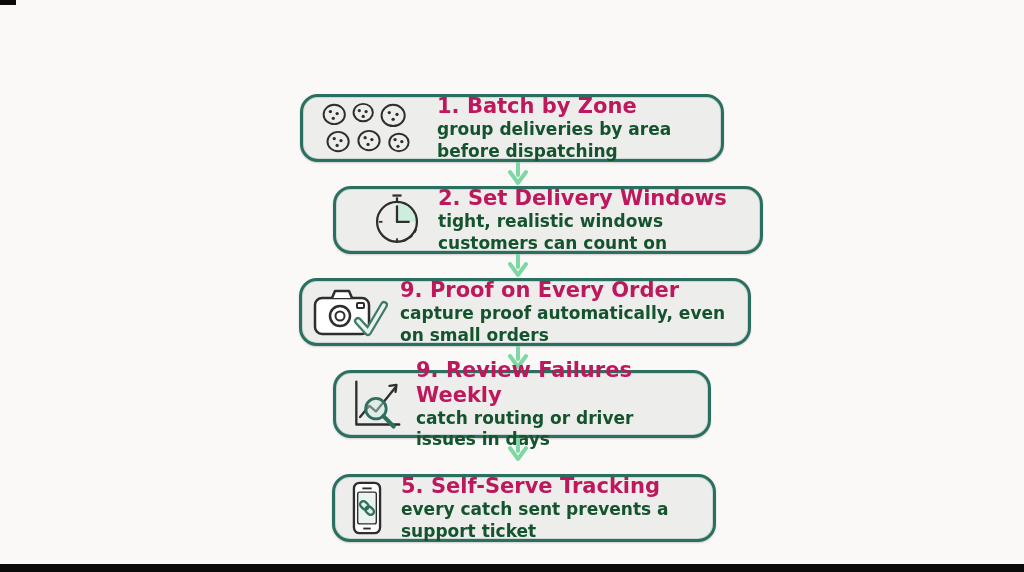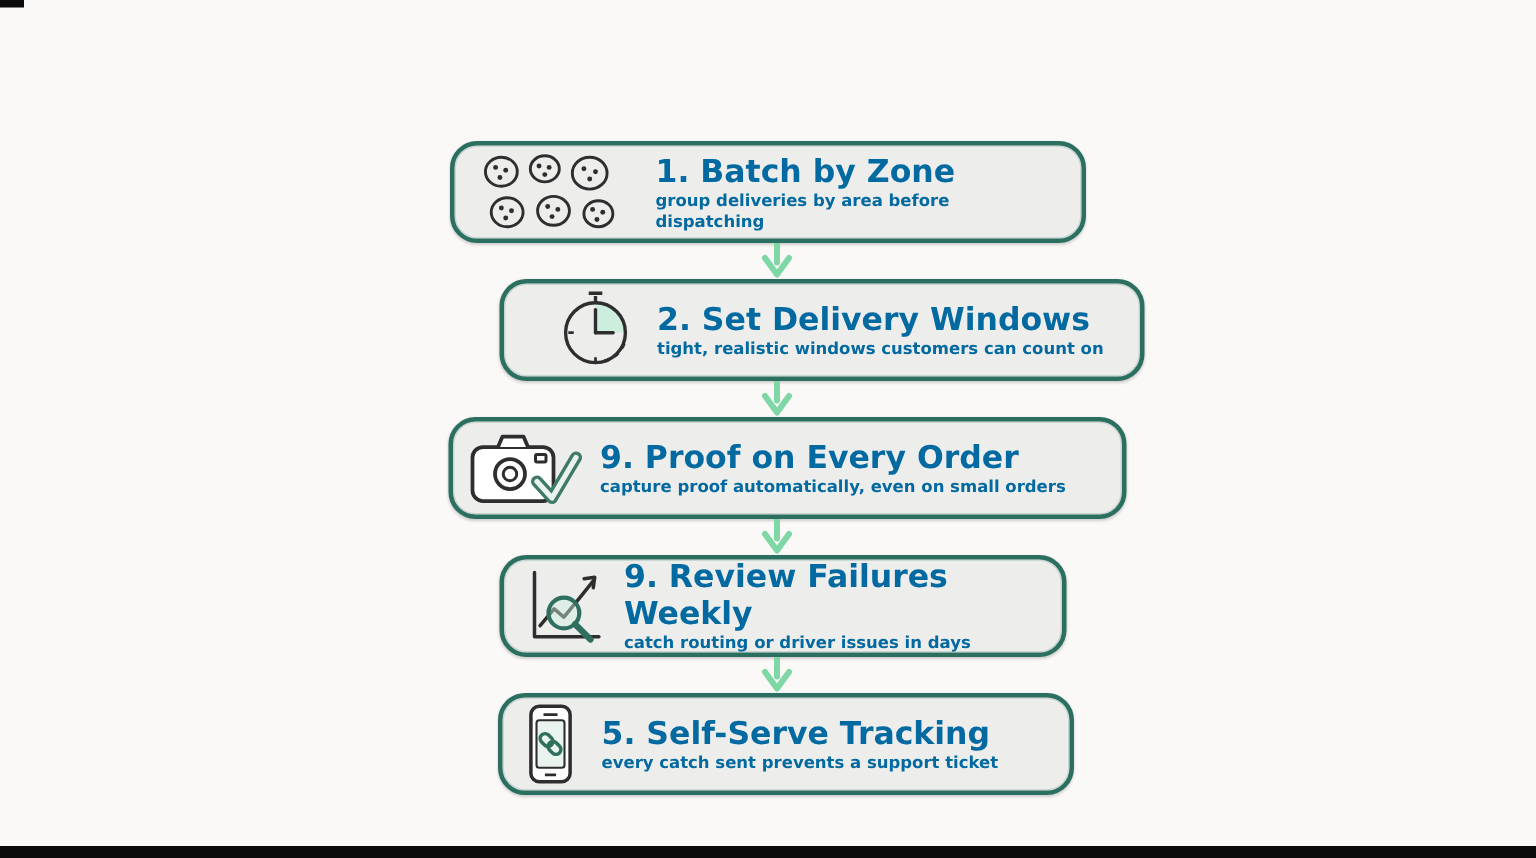--- a/index.html
+++ b/index.html
@@ -27,28 +27,28 @@
     border:3px solid #2a6f5f;
     border-radius:18px;
     height:68px;
     padding:4px 18px 4px 10px;
     box-shadow:0 1px 2px rgba(0,0,0,0.18), inset 0 0 0 1px rgba(42,111,95,0.18);
   }
   .s1 { width:424px; }
   .s2 { width:430px; transform:translateX(36px);padding-left:32px; }
   .s3 { width:452px; transform:translateX(13px); }
   .s4 { width:378px; transform:translateX(10px); }
-  .s5 { width:384px; transform:translateX(12px); }
+  .s5 { width:384px; transform:translateX(12px);margin-top:12px; }
   .icon {
     flex:0 0 auto;
     display:flex; align-items:center; justify-content:center;
   }
   .step-text { display:flex; flex-direction:column; justify-content:center; }
-  .step-title { font-size:21px; font-weight:800; color:#0369a1; line-height:1.2; }
-  .step-sub   { font-size:11px; font-weight:700; color:#0369a1; line-height:1.25; }
+  .step-title { font-size:21px; font-weight:800; color:#be185d; line-height:1.2; }
+  .step-sub   { font-size:17px; font-weight:700; color:#14532d; line-height:1.25; }
   .arrow {
     height:24px; display:flex; align-items:center; justify-content:center;
     transform:translateX(6px);
   }
   .bottom-bar {
     position:absolute; left:0; bottom:0; width:100%; height:8px; background:#0b0b0b;
   }
   .corner-mark {
     position:absolute; top:0; left:0; width:16px; height:5px; background:#0b0b0b;
   }

